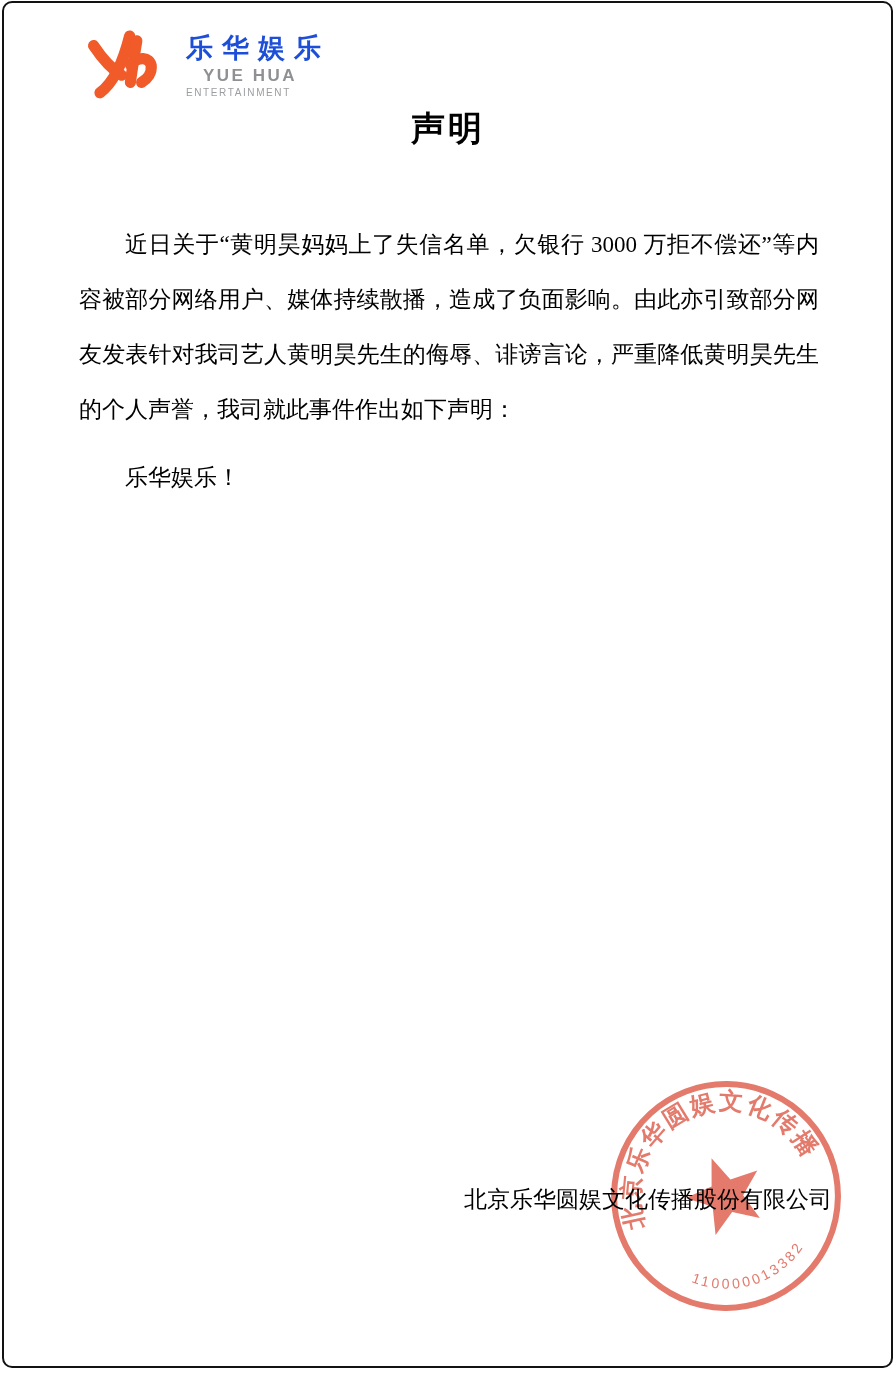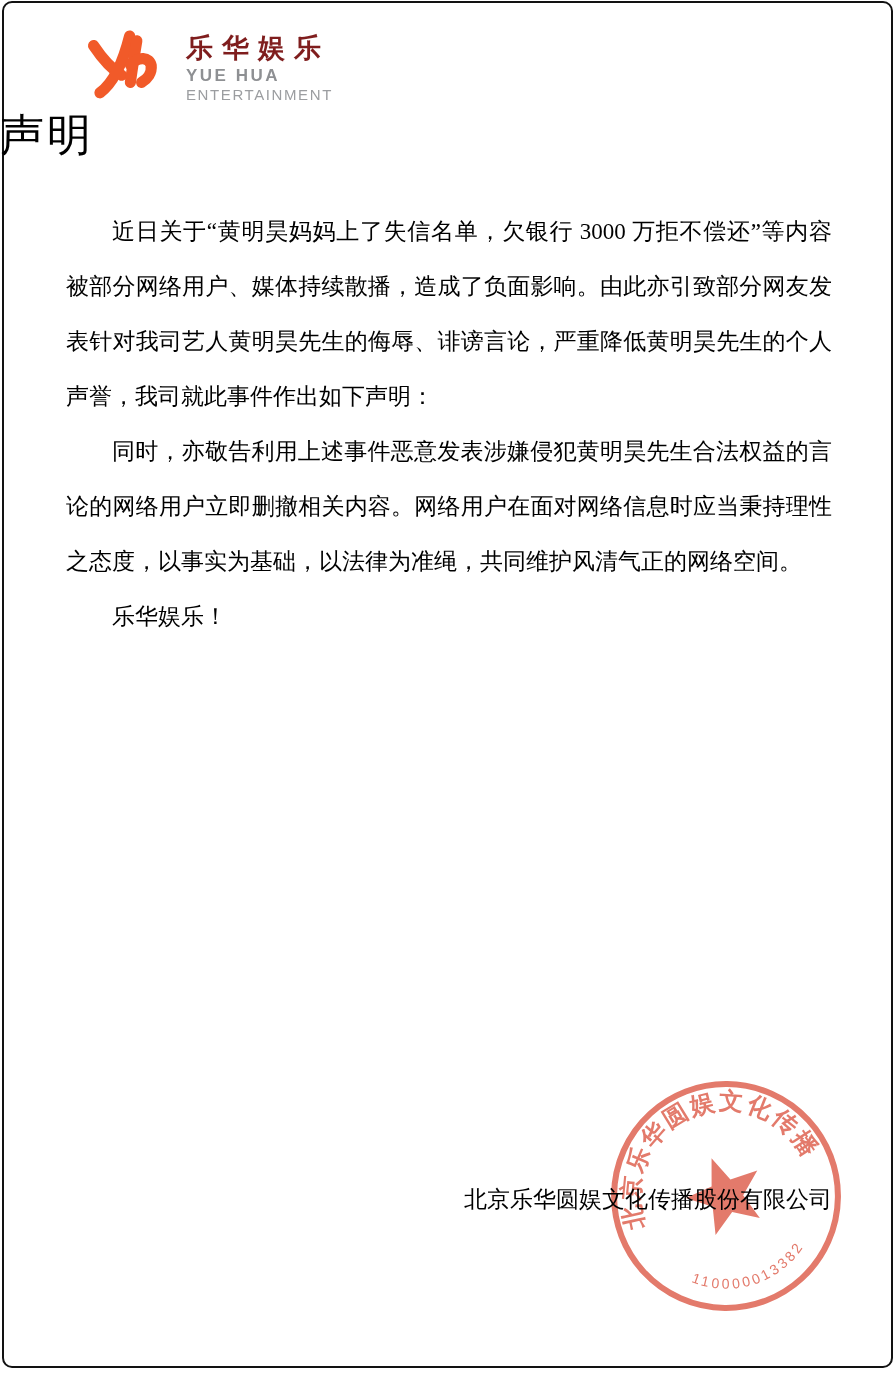--- a/index.html
+++ b/index.html
@@ -15,37 +15,37 @@
   
   .logo{position:absolute;left:84px;top:28px;display:flex;align-items:flex-start;}
   .logo-mark{width:80px;height:72px;margin-right:22px;}
   .logo-text{display:flex;flex-direction:column;margin-top:6px;}
   .logo-cn{
     font-family:"Liberation Sans","DejaVu Sans",sans-serif;
     font-size:27px;font-weight:bold;letter-spacing:9px;line-height:1.1;
   }
   .logo-en{
     font-family:"Liberation Sans","DejaVu Sans",sans-serif;
-    font-size:17px;font-weight:bold;letter-spacing:2.5px;margin-top:3px;line-height:1.1;
+    font-size:17px;font-weight:bold;letter-spacing:2.5px;margin-top:3px;line-height:1.1;margin-left:17px;
   }
   .logo-sub{
     font-family:"Liberation Sans","DejaVu Sans",sans-serif;
-    font-size:15px;letter-spacing:1.6px;margin-top:2px;line-height:1.1;
+    font-size:10px;letter-spacing:1.6px;margin-top:2px;line-height:1.1;
   }
   
   .doc-title{
-    position:absolute;left:0;right:0;top:106px;
-    font-size:44px;font-weight:normal;letter-spacing:3px;
+    position:absolute;left:0;right:0;top:106px;text-align:center;
+    font-size:34px;font-weight:bold;letter-spacing:3px;
   }
   
   .body-text{
     position:absolute;left:66px;right:64px;top:204px;
     font-size:23px;line-height:55px;text-align:justify;
   }
-  .body-text p{margin:0;text-indent:2em;font-family:Liberation Serif, serif;}
+  .body-text p{margin:13px;text-indent:2em;font-family:Liberation Serif, serif;}
   
   .signature{
     position:absolute;right:64px;top:1168px;text-align:right;
     font-size:23px;line-height:64px;
   }
   
   .seal{
     position:absolute;left:605px;top:1075px;width:242px;height:242px;
     transform:rotate(-21deg);mix-blend-mode:multiply;opacity:0.88;
     pointer-events:none;
@@ -59,31 +59,30 @@
 <div class="logo">
   <svg class="logo-mark" viewBox="0 0 100 90">
     <g fill="none" stroke="#F15A29" stroke-width="14" stroke-linecap="round">
       <path d="M12,22 C24,40 34,51 47,59"></path>
       <path d="M57,10 C51,34 40,66 20,81"></path>
       <path d="M66,16 C63,34 60,52 58,68"></path>
       <path d="M58,46 C68,35 82,36 84,47 C85,56 79,64 72,68"></path>
     </g>
   </svg>
   <div class="logo-text">
-    <div class="logo-cn" style="color:#7f1d1d">乐华娱乐</div>
+    <div class="logo-cn" style="color:#1d4ed8">乐华娱乐</div>
     <div class="logo-en" style="color:#8E9093">YUE HUA</div>
     <div class="logo-sub" style="color:#9B9DA0">ENTERTAINMENT</div>
   </div>
 </div>
 
 <div class="doc-title">声明</div>
 
 <div class="body-text" id="body-text">
     <p>近日关于“黄明昊妈妈上了失信名单，欠银行 3000 万拒不偿还”等内容被部分网络用户、媒体持续散播，造成了负面影响。由此亦引致部分网友发表针对我司艺人黄明昊先生的侮辱、诽谤言论，严重降低黄明昊先生的个人声誉，我司就此事件作出如下声明：</p>
-    <p>同时，亦敬告利用上述事件恶意发表涉嫌侵犯黄明昊先生合法权益的言论的网络用户立即删撤相关内容。网络用户在面对网络信息时应当秉持理性之态度，以事实为基础，以法律为准绳，共同维护风清气正的网络空间。</p>
     <p>乐华娱乐！</p>
   </div>
 
 <div class="signature">
   <div>北京乐华圆娱文化传播股份有限公司</div>
 </div>
 
 <svg class="seal" viewBox="0 0 240 240">
   <g fill="none">
     <circle cx="120" cy="120" r="111" stroke="#DF6756" stroke-width="6"></circle>

